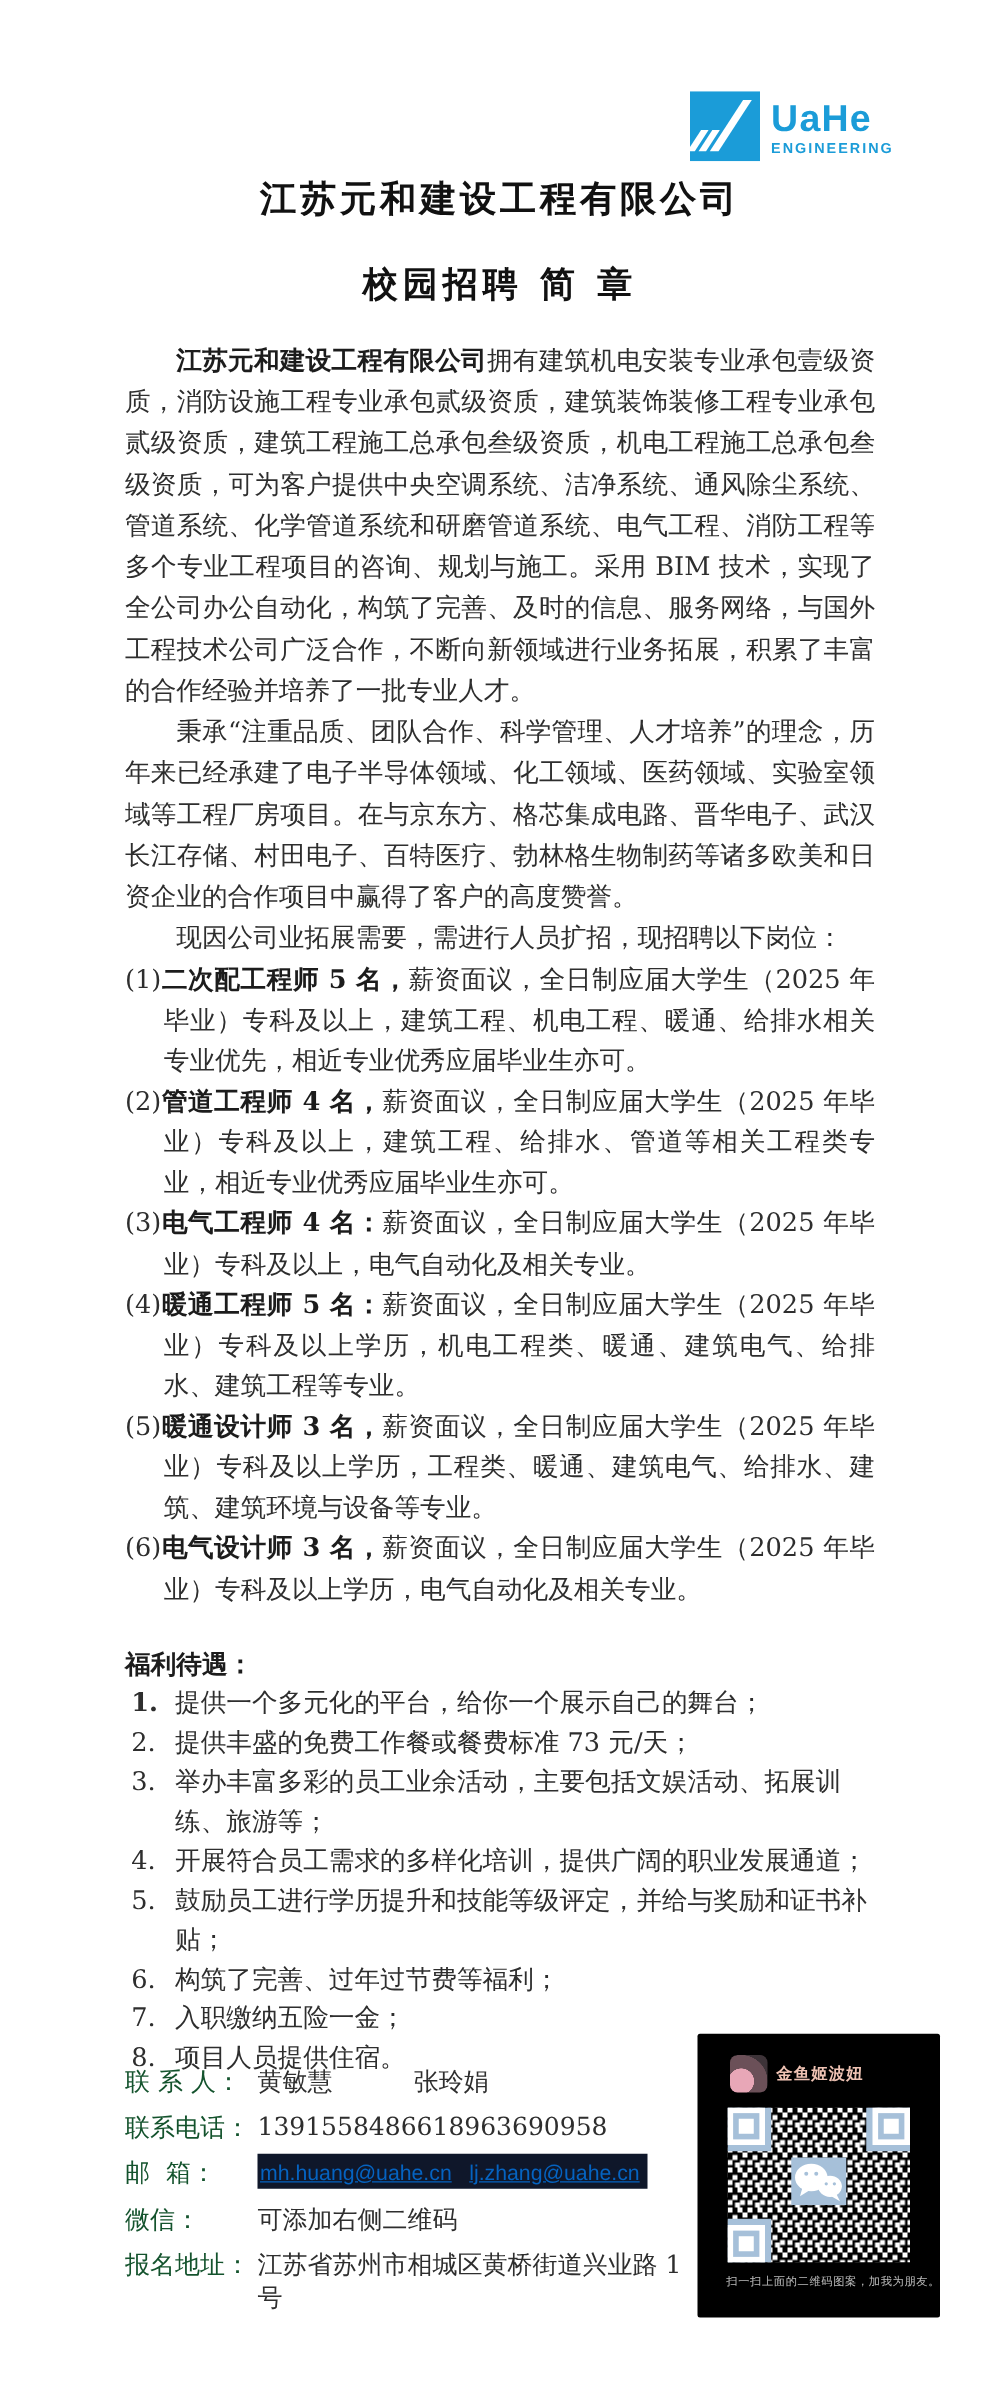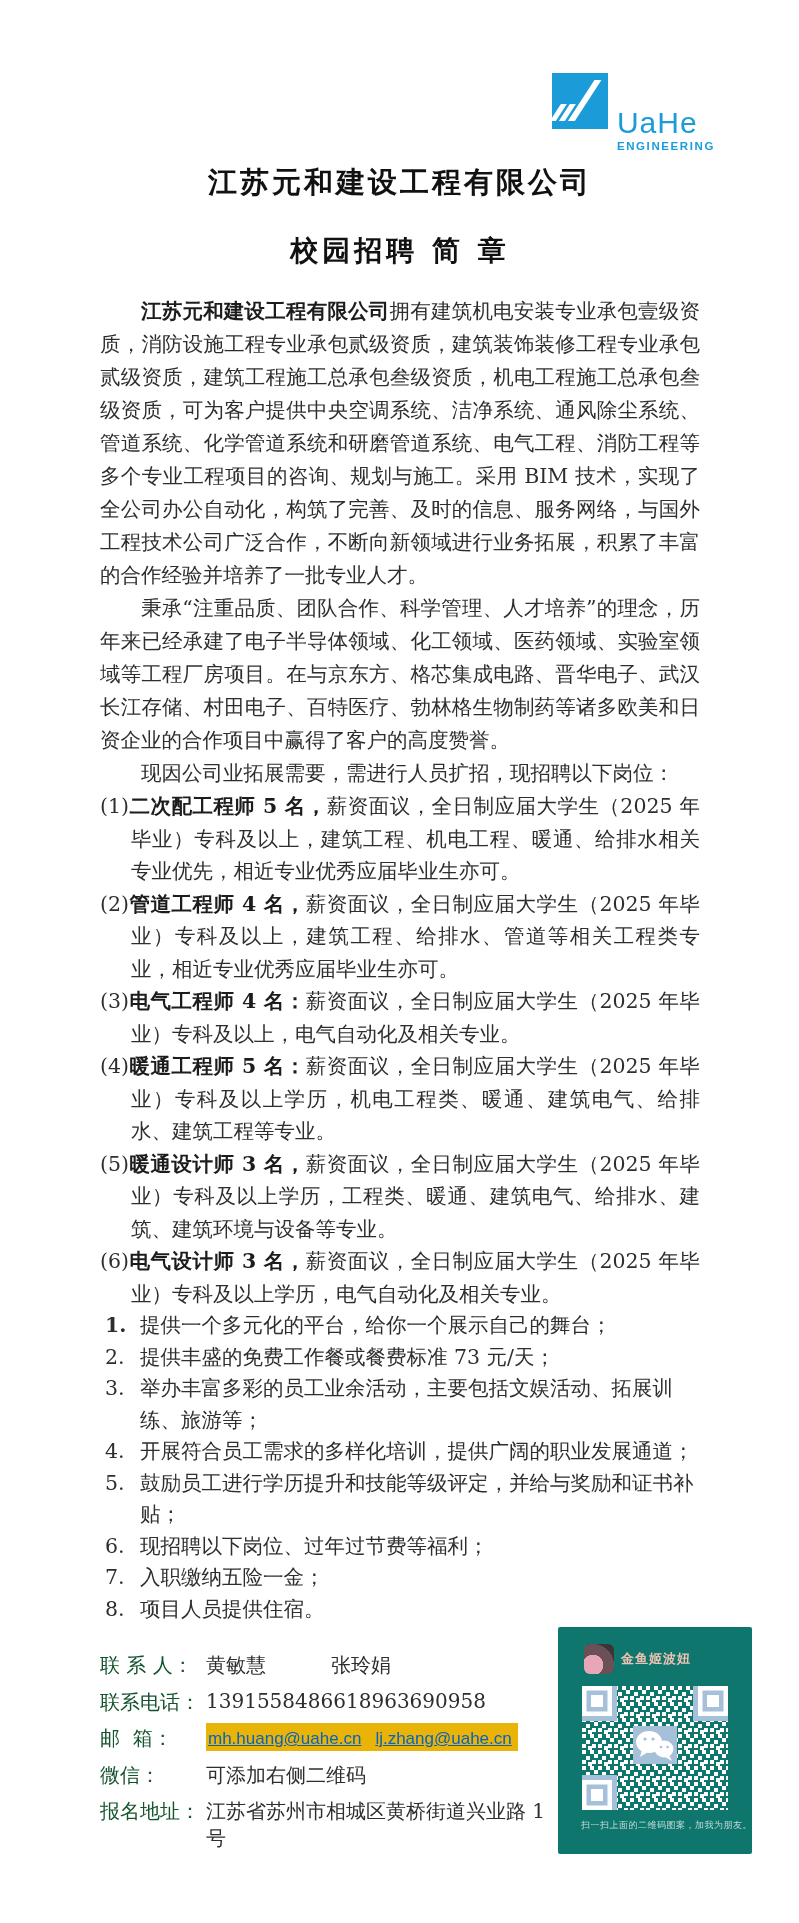--- a/index.html
+++ b/index.html
@@ -9,22 +9,22 @@
     font-family:"DejaVu Serif","Liberation Serif",serif;
     color:#2e2e2e; overflow:hidden;
   }
   .content { padding:0 99px 0 100px; }
 
   
   .logo-row { display:flex; justify-content:flex-end; padding-top:73px; margin-right:-15px; }
   .logo { display:flex; align-items:flex-start; gap:9px; }
   .logo-mark { width:56px; height:56px; display:block; }
   .logo-text { padding-top:9px; }
-  .brand { font-family:"Liberation Sans",sans-serif; font-weight:normal; font-size:30px;
-           line-height:28px; color:#1b9cd8; letter-spacing:1px;margin-top:27px; }
+  .brand { font-family:"Liberation Sans",sans-serif; font-weight:bold; font-size:30px;
+           line-height:28px; color:#1b9cd8; letter-spacing:1px; }
   .brand-sub { font-family:"Liberation Sans",sans-serif; font-weight:bold; font-size:11.5px;
            color:#1b9cd8; letter-spacing:1.6px; margin-top:3px; }
 
   
   h1.t1 { font-size:29px; font-weight:bold; text-align:center; color:#111;
           letter-spacing:3px; margin-top:11px; }
   h2.t2 { font-size:28px; font-weight:bold; text-align:center; color:#111;
           letter-spacing:4px; margin-top:29px; }
 
   
@@ -43,28 +43,28 @@
   .bh { font-size:20.5px; font-weight:bold; color:#1c1c1c; margin-top:28px; line-height:32px; }
   .benefit { display:flex; font-size:20.5px; line-height:31.5px; }
   .benefit .bnum { flex:none; width:40px; padding-left:5px; }
   .benefit.first .bnum { font-weight:bold; }
 
   
   .contact { position:absolute; left:100px; top:1652px; width:450px; font-size:20px; }
   .crow { height:36.5px; display:flex; align-items:flex-start; }
   .clabel { font-weight:normal; color:#14532d; width:106px; flex:none; white-space:pre; }
   .cv1 { display:inline-block; min-width:125px; }
-  .email-wrap { background:#eab308; padding:2px 6px 2px 2px; display:inline-block; margin-top:-2px; }
+  .email-wrap { background:#0f172a; padding:2px 6px 2px 2px; display:inline-block; margin-top:-2px; }
   a.email { font-family:"Liberation Sans",sans-serif; font-size:17px; color:#0563c1;
             text-decoration:underline; display:inline-block; }
   a.email.first { min-width:148px; margin-right:14px; }
 
   
   .qr-card { position:absolute; left:558px; top:1627px; width:194px; height:227px;
-             background:#0f766e; border-radius:2px; }
+             background:#000000; border-radius:2px; }
   .qr-head { display:flex; align-items:center; gap:7px; padding:17px 0 0 26px; }
   .avatar { width:30px; height:30px; border-radius:6px; flex:none;
             background:radial-gradient(circle at 30% 70%, #e8a7b7 0 34%, #6b5058 35% 70%, #3d3338 71% 100%); }
   .qr-name { font-family:"Liberation Sans",sans-serif; font-weight:bold; font-size:13px;
              color:#efc3b4; letter-spacing:1px; }
   .qr-code { display:block; margin:12px auto 0 auto; }
   .qr-caption { font-family:"Liberation Sans",sans-serif; font-size:9px; text-align:right;
                 color:rgba(255,255,255,0.72); margin-top:9px; letter-spacing:0.5px; }
 </style>
 </head>
@@ -106,20 +106,21 @@
 
     <div class="jobs">
       <div class="job"><span class="jnum">(1)</span><b>二次配工程师 5 名，</b><span>薪资面议，全日制应届大学生（2025 年毕业）专科及以上，建筑工程、机电工程、暖通、给排水相关专业优先，相近专业优秀应届毕业生亦可。</span></div>
       <div class="job"><span class="jnum">(2)</span><b>管道工程师 4 名，</b><span>薪资面议，全日制应届大学生（2025 年毕业）专科及以上，建筑工程、给排水、管道等相关工程类专业，相近专业优秀应届毕业生亦可。</span></div>
       <div class="job"><span class="jnum">(3)</span><b>电气工程师 4 名：</b><span>薪资面议，全日制应届大学生（2025 年毕业）专科及以上，电气自动化及相关专业。</span></div>
       <div class="job"><span class="jnum">(4)</span><b>暖通工程师 5 名：</b><span>薪资面议，全日制应届大学生（2025 年毕业）专科及以上学历，机电工程类、暖通、建筑电气、给排水、建筑工程等专业。</span></div>
       <div class="job"><span class="jnum">(5)</span><b>暖通设计师 3 名，</b><span>薪资面议，全日制应届大学生（2025 年毕业）专科及以上学历，工程类、暖通、建筑电气、给排水、建筑、建筑环境与设备等专业。</span></div>
       <div class="job"><span class="jnum">(6)</span><b>电气设计师 3 名，</b><span>薪资面议，全日制应届大学生（2025 年毕业）专科及以上学历，电气自动化及相关专业。</span></div>
     </div>
 
+    <div class="bh">福利待遇：</div>
     <div>
       <div class="benefit first">
           <span class="bnum">1.</span>
           <span>提供一个多元化的平台，给你一个展示自己的舞台；</span>
         </div>
       <div class="benefit">
           <span class="bnum">2.</span>
           <span>提供丰盛的免费工作餐或餐费标准 73 元/天；</span>
         </div>
       <div class="benefit">
@@ -129,21 +130,21 @@
       <div class="benefit">
           <span class="bnum">4.</span>
           <span>开展符合员工需求的多样化培训，提供广阔的职业发展通道；</span>
         </div>
       <div class="benefit">
           <span class="bnum">5.</span>
           <span>鼓励员工进行学历提升和技能等级评定，并给与奖励和证书补贴；</span>
         </div>
       <div class="benefit">
           <span class="bnum">6.</span>
-          <span>现招聘以下岗位、过年过节费等福利；</span>
+          <span>构筑了完善、过年过节费等福利；</span>
         </div>
       <div class="benefit">
           <span class="bnum">7.</span>
           <span>入职缴纳五险一金；</span>
         </div>
       <div class="benefit">
           <span class="bnum">8.</span>
           <span>项目人员提供住宿。</span>
         </div>
     </div>

